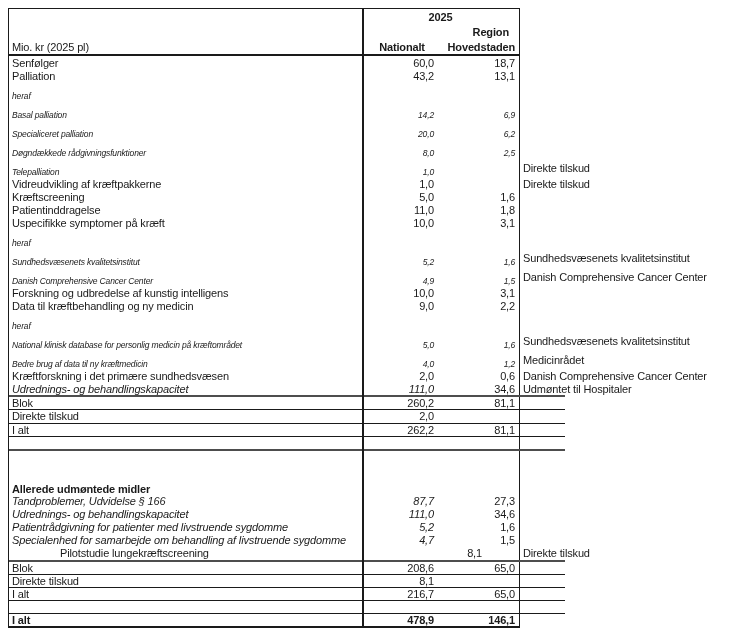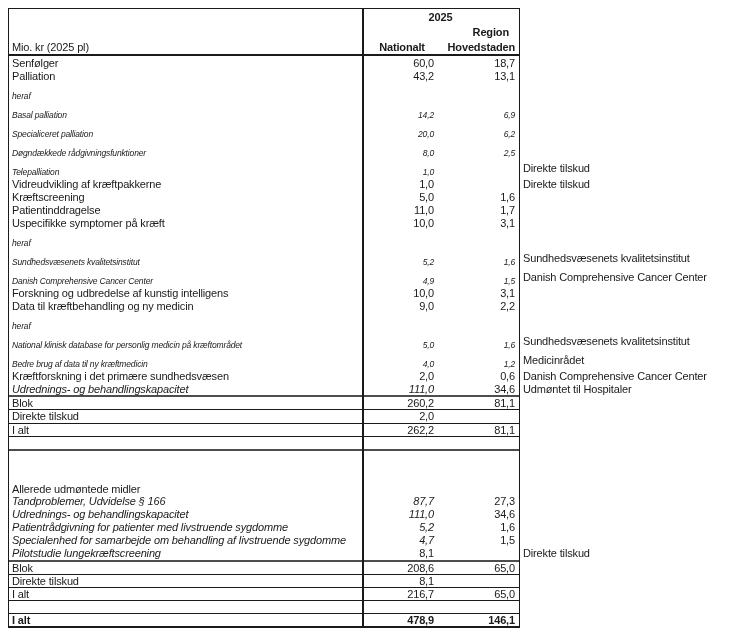--- a/index.html
+++ b/index.html
@@ -47,23 +47,23 @@
   .row .note{
     position:absolute;left:514px;top:0;bottom:0;display:flex;align-items:center;
     white-space:nowrap;font-size:11px;font-style:normal;font-weight:normal;
   }
   .bt-thin{border-top:1px solid #1a1a1a;}
   .bt-med{border-top:2px solid #4d4d4d;}
   
   .r-s .c1,.r-s .c2,.r-s .c3{font-style:italic;font-size:8.5px;margin-top:9px;}
   .r-i .c1{font-style:italic;}
   .r-i .c2{font-style:italic;}
-  .r-iu .c1{font-style:italic;}
+  .r-iu .c1{margin-left:48px;}
   .r-b .c1,.r-b .c2,.r-b .c3{font-weight:bold;}
-  .r-bl .c1{font-weight:normal;margin-top:32px;}
+  .r-bl .c1{font-weight:bold;margin-top:32px;}
 </style>
 </head>
 <body>
 
 <div class="sheet">
   <div class="table-frame">
 
     <div class="header-row">
       <div class="corner-cell">Mio. kr (2025 pl)</div>
       <div class="header-values">
@@ -120,21 +120,21 @@
           <div class="note">Direkte tilskud</div>
         </div>
         <div class="row r-n">
           <div class="c1">Kræftscreening</div>
           <div class="c2">5,0</div>
           <div class="c3">1,6</div>
         </div>
         <div class="row r-n">
           <div class="c1">Patientinddragelse</div>
           <div class="c2">11,0</div>
-          <div class="c3">1,7</div>
+          <div class="c3">1,8</div>
         </div>
         <div class="row r-n">
           <div class="c1">Uspecifikke symptomer på kræft</div>
           <div class="c2">10,0</div>
           <div class="c3">3,1</div>
         </div>
         <div class="row r-s">
           <div class="c1">heraf</div>
           <div class="c2"></div>
           <div class="c3"></div>

